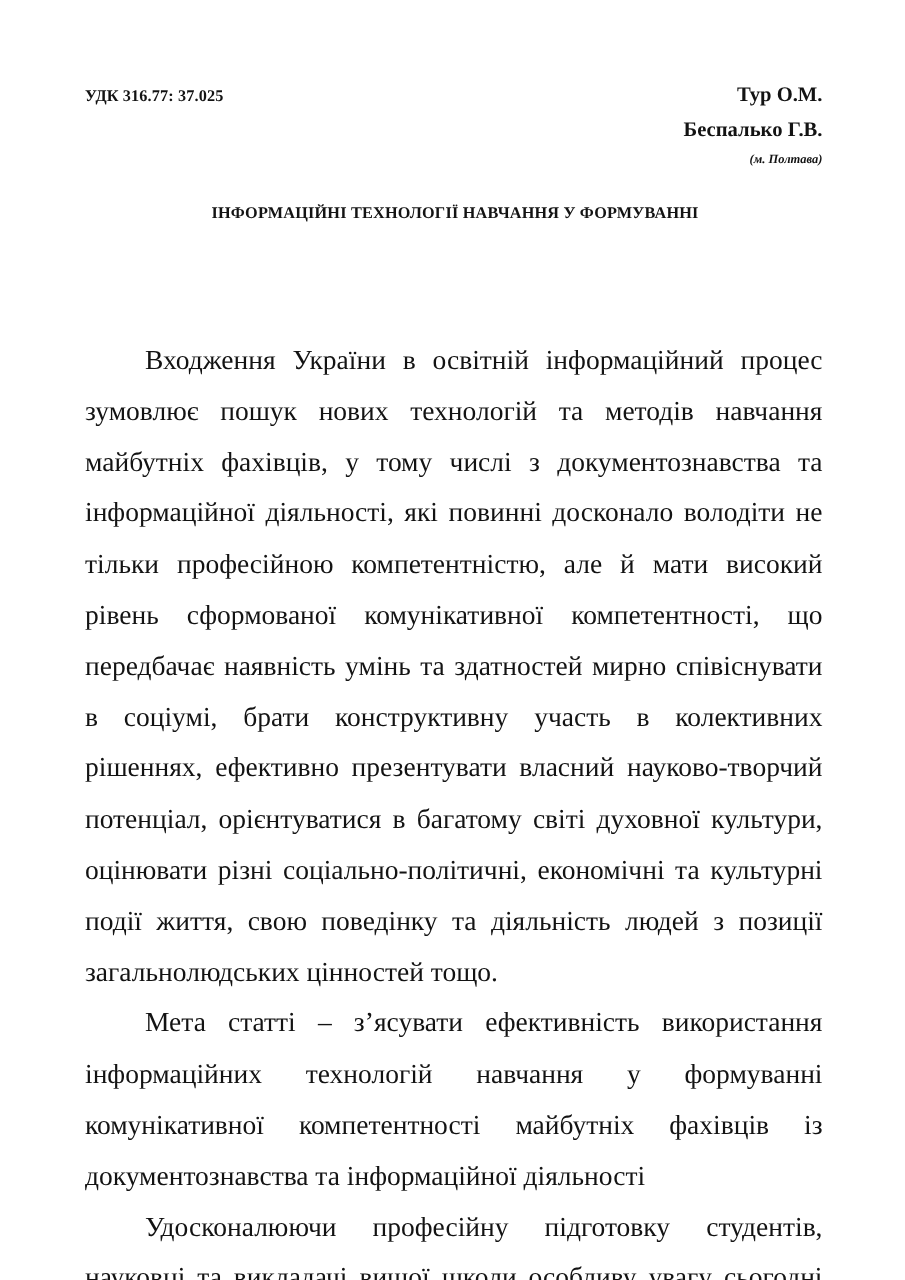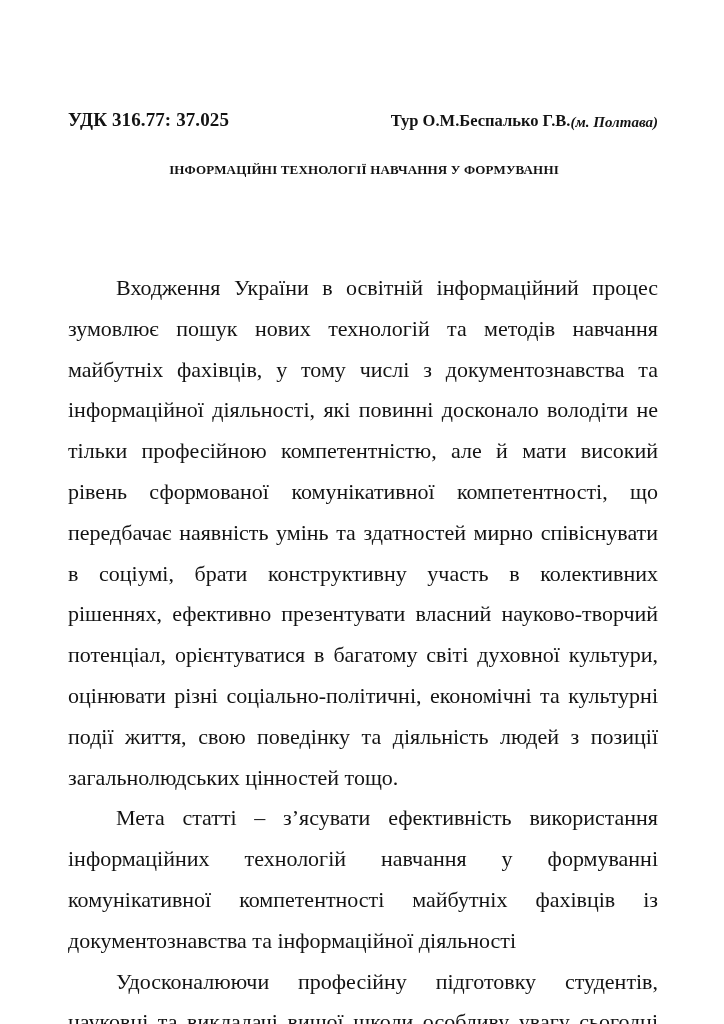--- a/index.html
+++ b/index.html
@@ -31,43 +31,43 @@
     left: 68px;
     top: 62px;
     width: 590px;
   }
   .header-row {
     display: flex;
     justify-content: space-between;
     align-items: baseline;
   }
   .udk {
-    font-size: 19px;
+    font-size: 13px;
     font-weight: bold;
     letter-spacing: 0.1px;
     white-space: nowrap;
   }
   .author-col {
     display: flex;
+    flex-direction: column;
     align-items: flex-end;
     text-align: right;
   }
   .author {
     font-size: 16.5px;
     font-weight: bold;
     line-height: 1.72;
     white-space: nowrap;
   }
   .city {
-    font-size: 15px;
+    font-size: 10px;
     font-weight: bold;
     font-style: italic;
     line-height: 1.72;
     white-space: nowrap;
-    margin-top: 48px;
   }
 
   
   .title {
     position: absolute;
     left: 62px;
     top: 148px;
     width: 604px;
     text-align: center;
     font-weight: bold;

